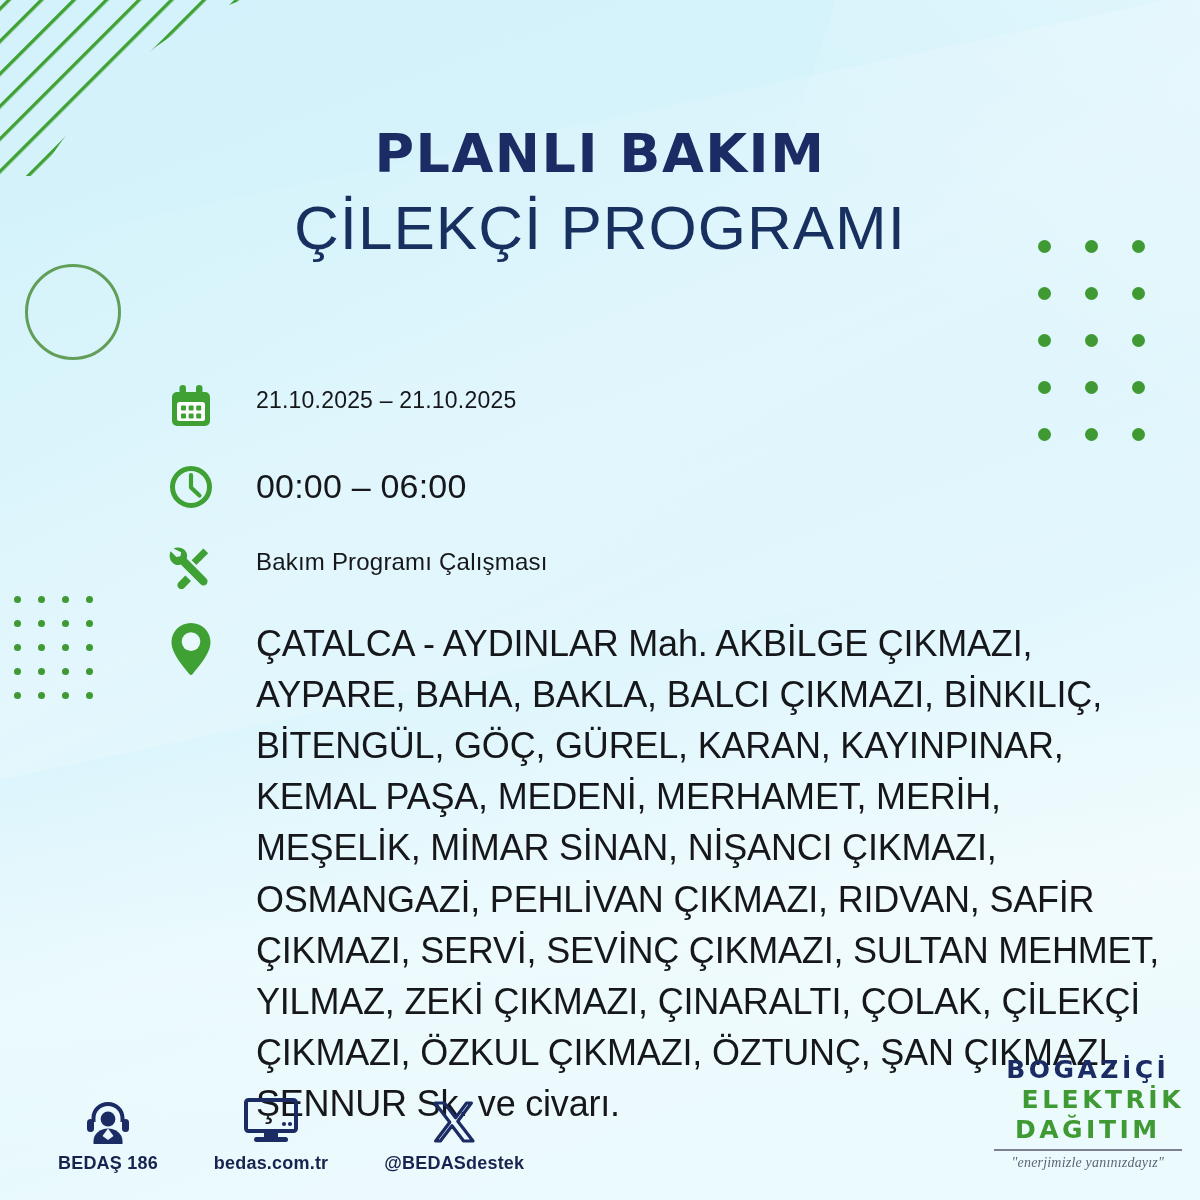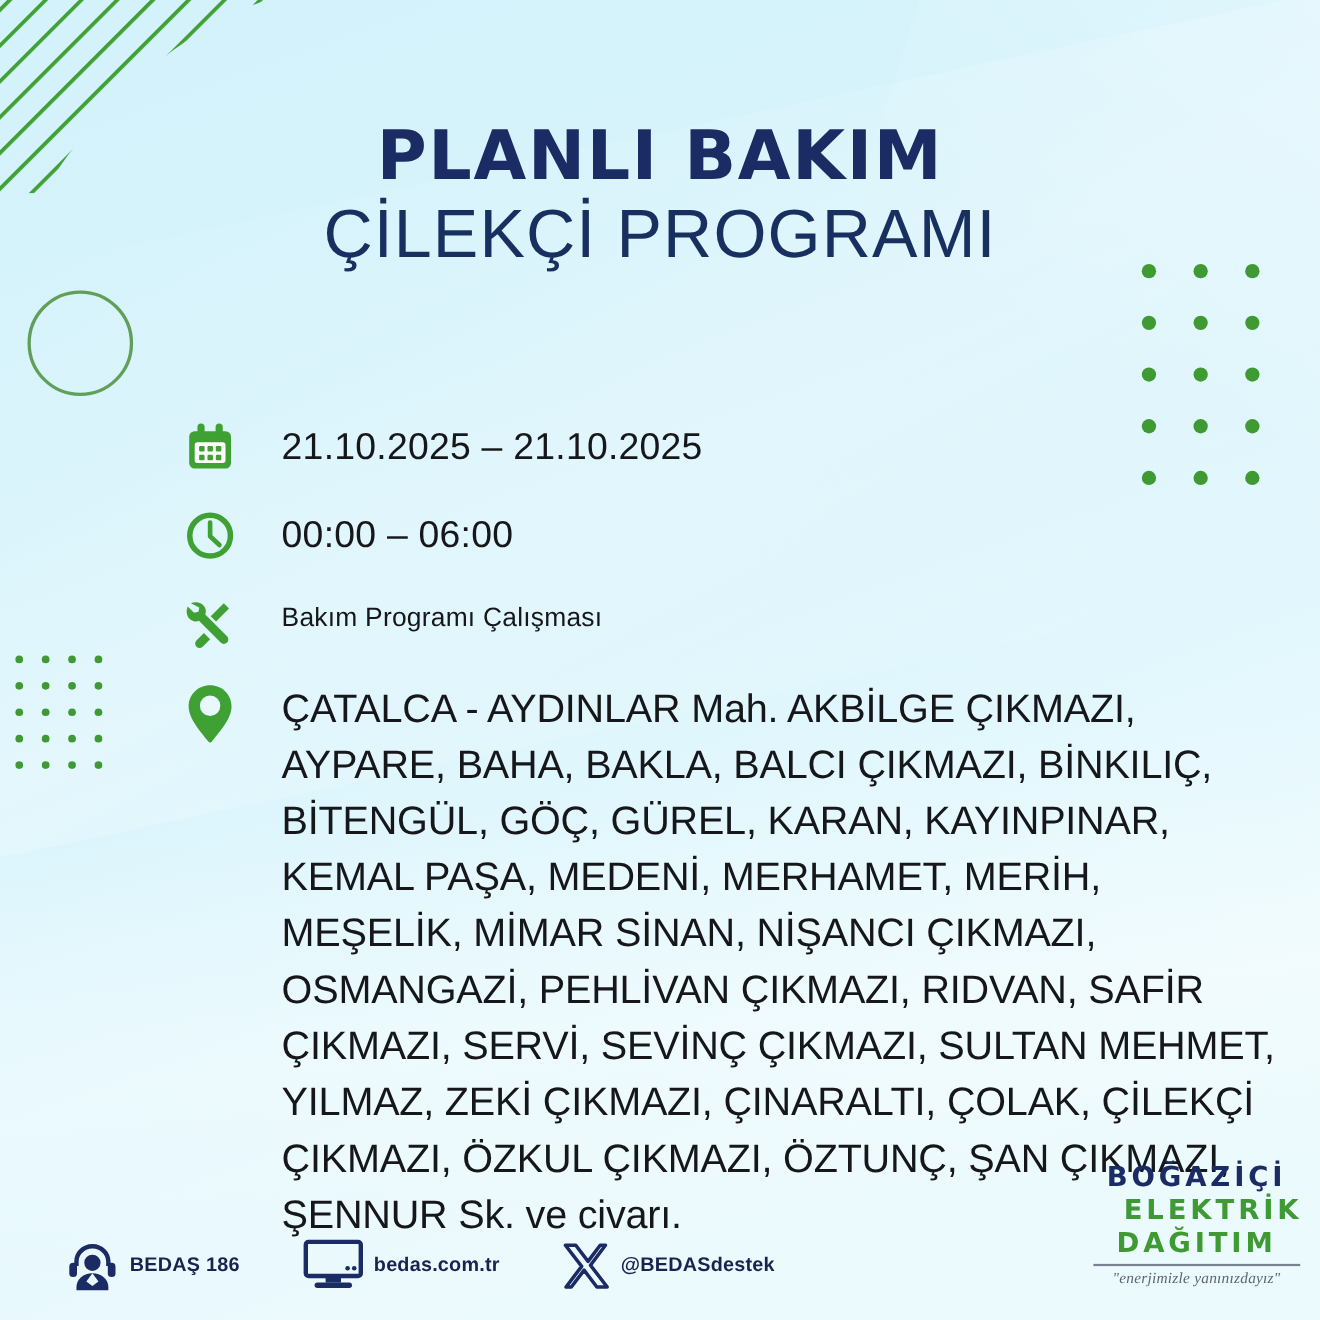--- a/index.html
+++ b/index.html
@@ -104,22 +104,22 @@
 
   
   .header {
     position: absolute;
     left: 0;
     top: 112px;
     width: 1200px;
     text-align: center;
   }
   .title-main {
-    margin: 0;
-    font-size: 62px;
+    margin: 16px;
+    font-size: 54px;
     line-height: .98;
     font-weight: bold;
     letter-spacing: 1.5px;
     color: #1b2b63;
     font-family: "DejaVu Sans", sans-serif;
   }
   .title-sub {
     margin: 10px 0 0 0;
     font-size: 62px;
     line-height: 1;
@@ -152,21 +152,21 @@
   .row-icon svg { display: block; }
   .row-text {
     padding-left: 36px;
     font-size: 33px;
     line-height: 1.22;
     color: #16171a;
     font-family: "Liberation Sans", sans-serif;
     letter-spacing: .2px;
   }
 
-  .row-date  .row-text { font-size: 34px; padding-top: 8px; }
+  .row-date  .row-text { font-size: 23px; padding-top: 8px; }
   .row-time  .row-text { font-size: 34px; padding-top: 8px; }
   .row-work  .row-text { font-size: 24px; padding-top: 9px; }
 
   .row-loc { margin-top: 4px; }
   .row-loc .row-icon { align-items: flex-start; padding-top: 4px; }
   .row-loc .row-text {
     font-size: 36px;
     line-height: 1.42;
     letter-spacing: -.2px;
     max-width: 955px;
@@ -183,21 +183,21 @@
   .contacts {
     position: absolute;
     left: 58px;
     bottom: 10px;
     display: flex;
     align-items: flex-end;
     gap: 56px;
   }
   .contact {
     display: flex;
-    flex-direction: row;
+    flex-direction: column;
     align-items: center;
     gap: 8px;
   }
   .contact-icon {
     height: 50px;
     display: flex;
     align-items: flex-end;
     justify-content: center;
   }
   .contact-icon svg { display: block; }

